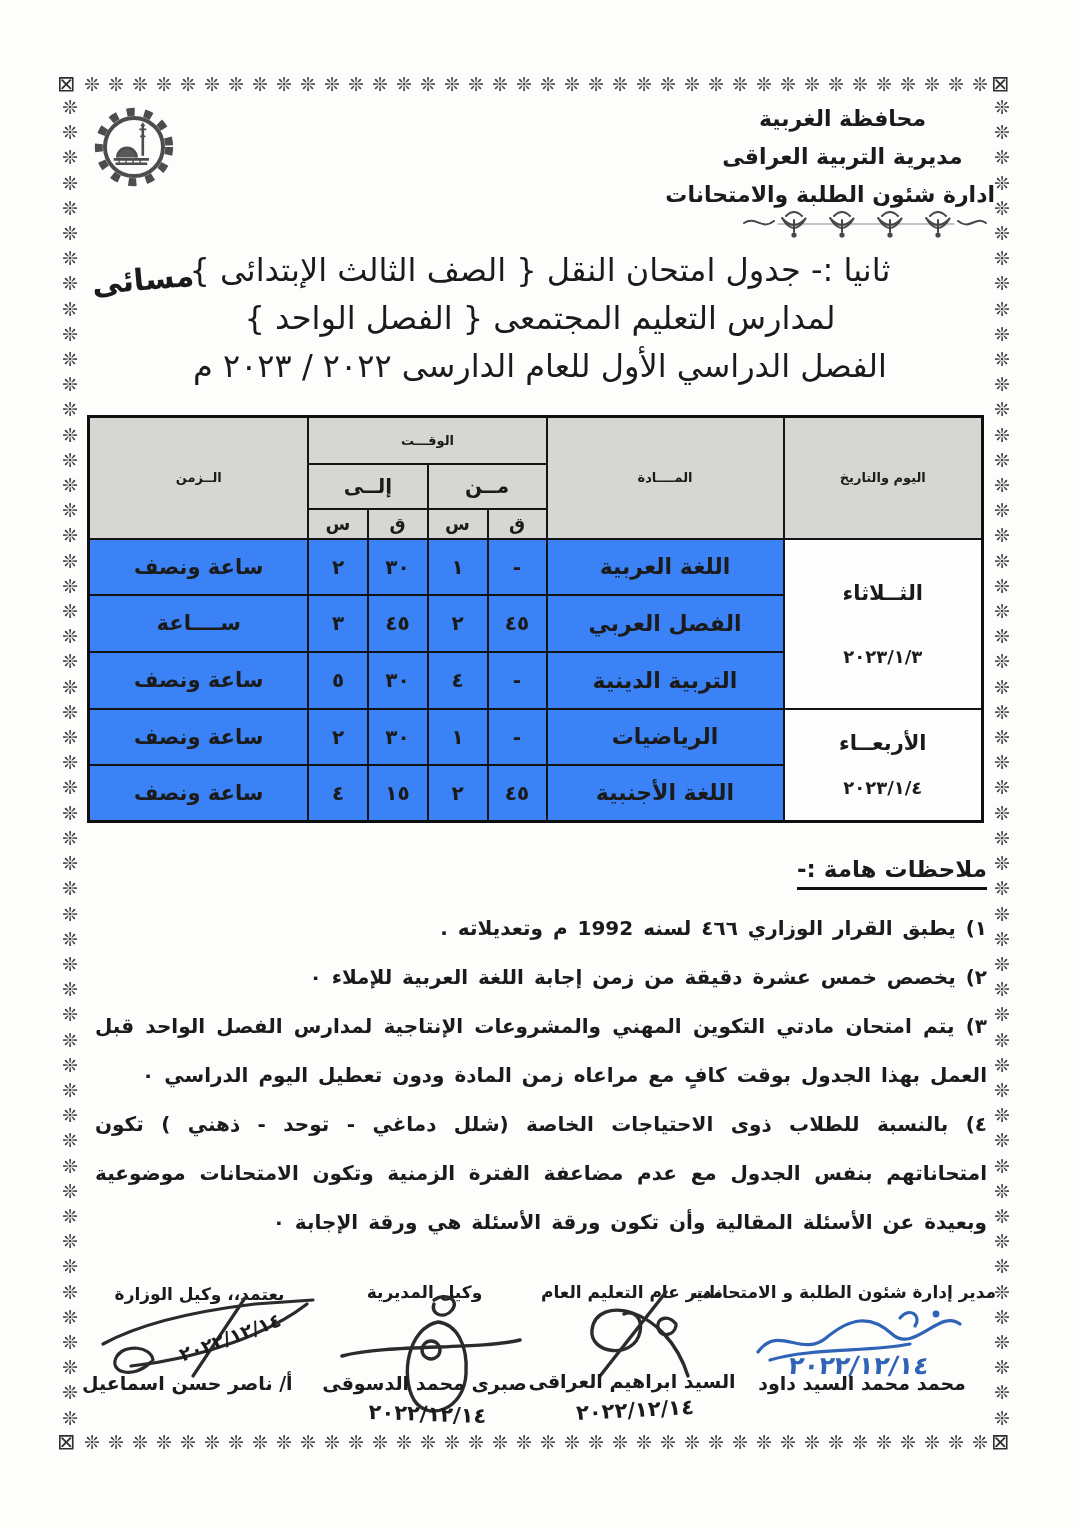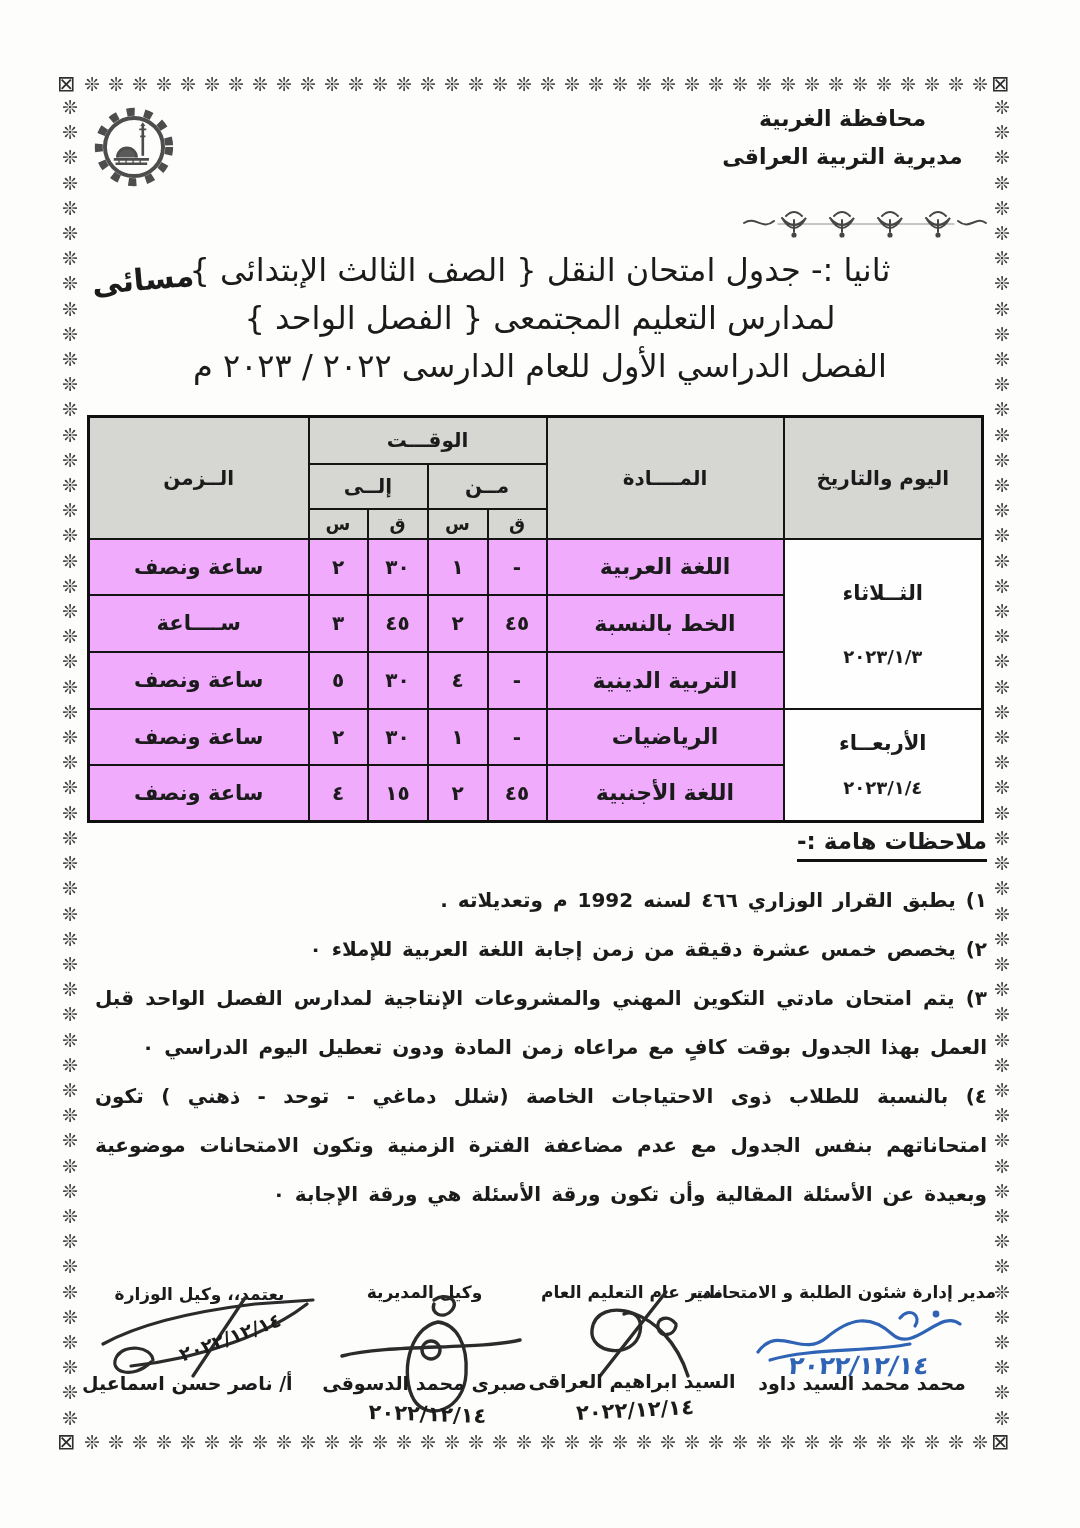--- a/index.html
+++ b/index.html
@@ -25,22 +25,22 @@
   .evening{left:92px;top:262px;font-size:30px;font-weight:bold;transform:rotate(-5deg);}
   .ornament{left:742px;top:206px;width:248px;height:34px;}
   .titles{left:100px;top:246px;width:880px;text-align:center;}
   .titles div{font-size:32px;font-weight:normal;line-height:48px;white-space:nowrap;}
   
   .table-wrap{left:90px;top:415px;width:894px;}
   table{border-collapse:collapse;table-layout:fixed;width:894px;}
   th,td{border:2px solid #141414;padding:0;text-align:center;vertical-align:middle;}
   table{border:3px solid #101010;}
   th{background:#d6d6d3;font-weight:bold;}
-  td{background:#f0abfc;font-weight:bold;}
-  .th-main{font-size:20px;}
+  td{background:#3b82f6;font-weight:bold;}
+  .th-main{font-size:13px;}
   .th-sub{font-size:20px;}
   .th-unit{font-size:18px;background:#d6d6d3;}
   .td-subject{font-size:22px;}
   .td-num{font-size:20px;}
   .td-dur{font-size:21px;}
   .day-cell{background:#fefefe;}
   .day-inner{display:flex;flex-direction:column;justify-content:space-evenly;height:100%;border-radius:22px;}
   .day-name{font-size:21px;font-weight:bold;}
   .day-date{font-size:18px;font-weight:bold;}
   
@@ -266,20 +266,21 @@
         <path d="M33,64 v5 M41,64 v5 M49,64 v5 M57,64 v5" stroke-width="1.5"></path>
       </g>
     </svg>
   </div>
 
   <div class="abs evening">مسائى</div>
 
   <div class="abs org-block">
     <div>محافظة الغربية</div>
     <div>مديرية التربية العراقى</div>
+    <div>ادارة شئون الطلبة والامتحانات</div>
   </div>
 
   <div class="abs ornament">
     <svg width="248" height="34" viewBox="0 0 248 34">
       <g fill="none" stroke="#474747" stroke-width="2" stroke-linecap="round">
         <path d="M2,17 C14,9 20,25 32,15"></path>
         <path d="M244,17 C234,9 228,25 216,15"></path>
         <g id="mtf">
           <path d="M40,12 q12,14 24,0 q-12,20 -24,0"></path>
           <path d="M44,10 q8,-8 16,0"></path>
@@ -336,21 +337,21 @@
           </div>
         </td>
         <td class="td-subject">اللغة العربية</td>
         <td class="td-num">-</td>
         <td class="td-num">١</td>
         <td class="td-num">٣٠</td>
         <td class="td-num">٢</td>
         <td class="td-dur">ساعة ونصف</td>
       </tr>
       <tr style="height:57px">
-        <td class="td-subject">الخط بالنسبة</td>
+        <td class="td-subject">الفصل العربي</td>
         <td class="td-num">٤٥</td>
         <td class="td-num">٢</td>
         <td class="td-num">٤٥</td>
         <td class="td-num">٣</td>
         <td class="td-dur">ســــاعة</td>
       </tr>
       <tr style="height:57px">
         <td class="td-subject">التربية الدينية</td>
         <td class="td-num">-</td>
         <td class="td-num">٤</td>
@@ -378,21 +379,21 @@
         <td class="td-num">٢</td>
         <td class="td-num">١٥</td>
         <td class="td-num">٤</td>
         <td class="td-dur">ساعة ونصف</td>
       </tr>
     </tbody>
       </table>
   </div>
 
   <div class="abs notes">
-    <div style="text-align:right;">
+    <div style="text-align:right;margin-top:28px;">
       <span class="notes-title">ملاحظات هامة :-</span>
     </div>
     <p class="note-item">١) يطبق القرار الوزاري ٤٦٦ لسنه 1992 م وتعديلاته .</p>
     <p class="note-item">٢) يخصص خمس عشرة دقيقة من زمن إجابة اللغة العربية للإملاء ٠</p>
     <p class="note-item">٣) يتم امتحان مادتي التكوين المهني والمشروعات الإنتاجية لمدارس الفصل الواحد قبل العمل بهذا الجدول بوقت كافٍ مع مراعاه زمن المادة ودون تعطيل اليوم الدراسي ٠</p>
     <p class="note-item">٤) بالنسبة للطلاب ذوى الاحتياجات الخاصة (شلل دماغي - توحد - ذهني ) تكون امتحاناتهم بنفس الجدول مع عدم مضاعفة الفترة الزمنية وتكون الامتحانات موضوعية وبعيدة عن الأسئلة المقالية وأن تكون ورقة الأسئلة هي ورقة الإجابة ٠</p>
   </div>
 
   <div>
     <div class="abs sig-title" style="left:728px;top:1282px;width:268px;text-align:center;">مدير إدارة شئون الطلبة و الامتحانات</div>

